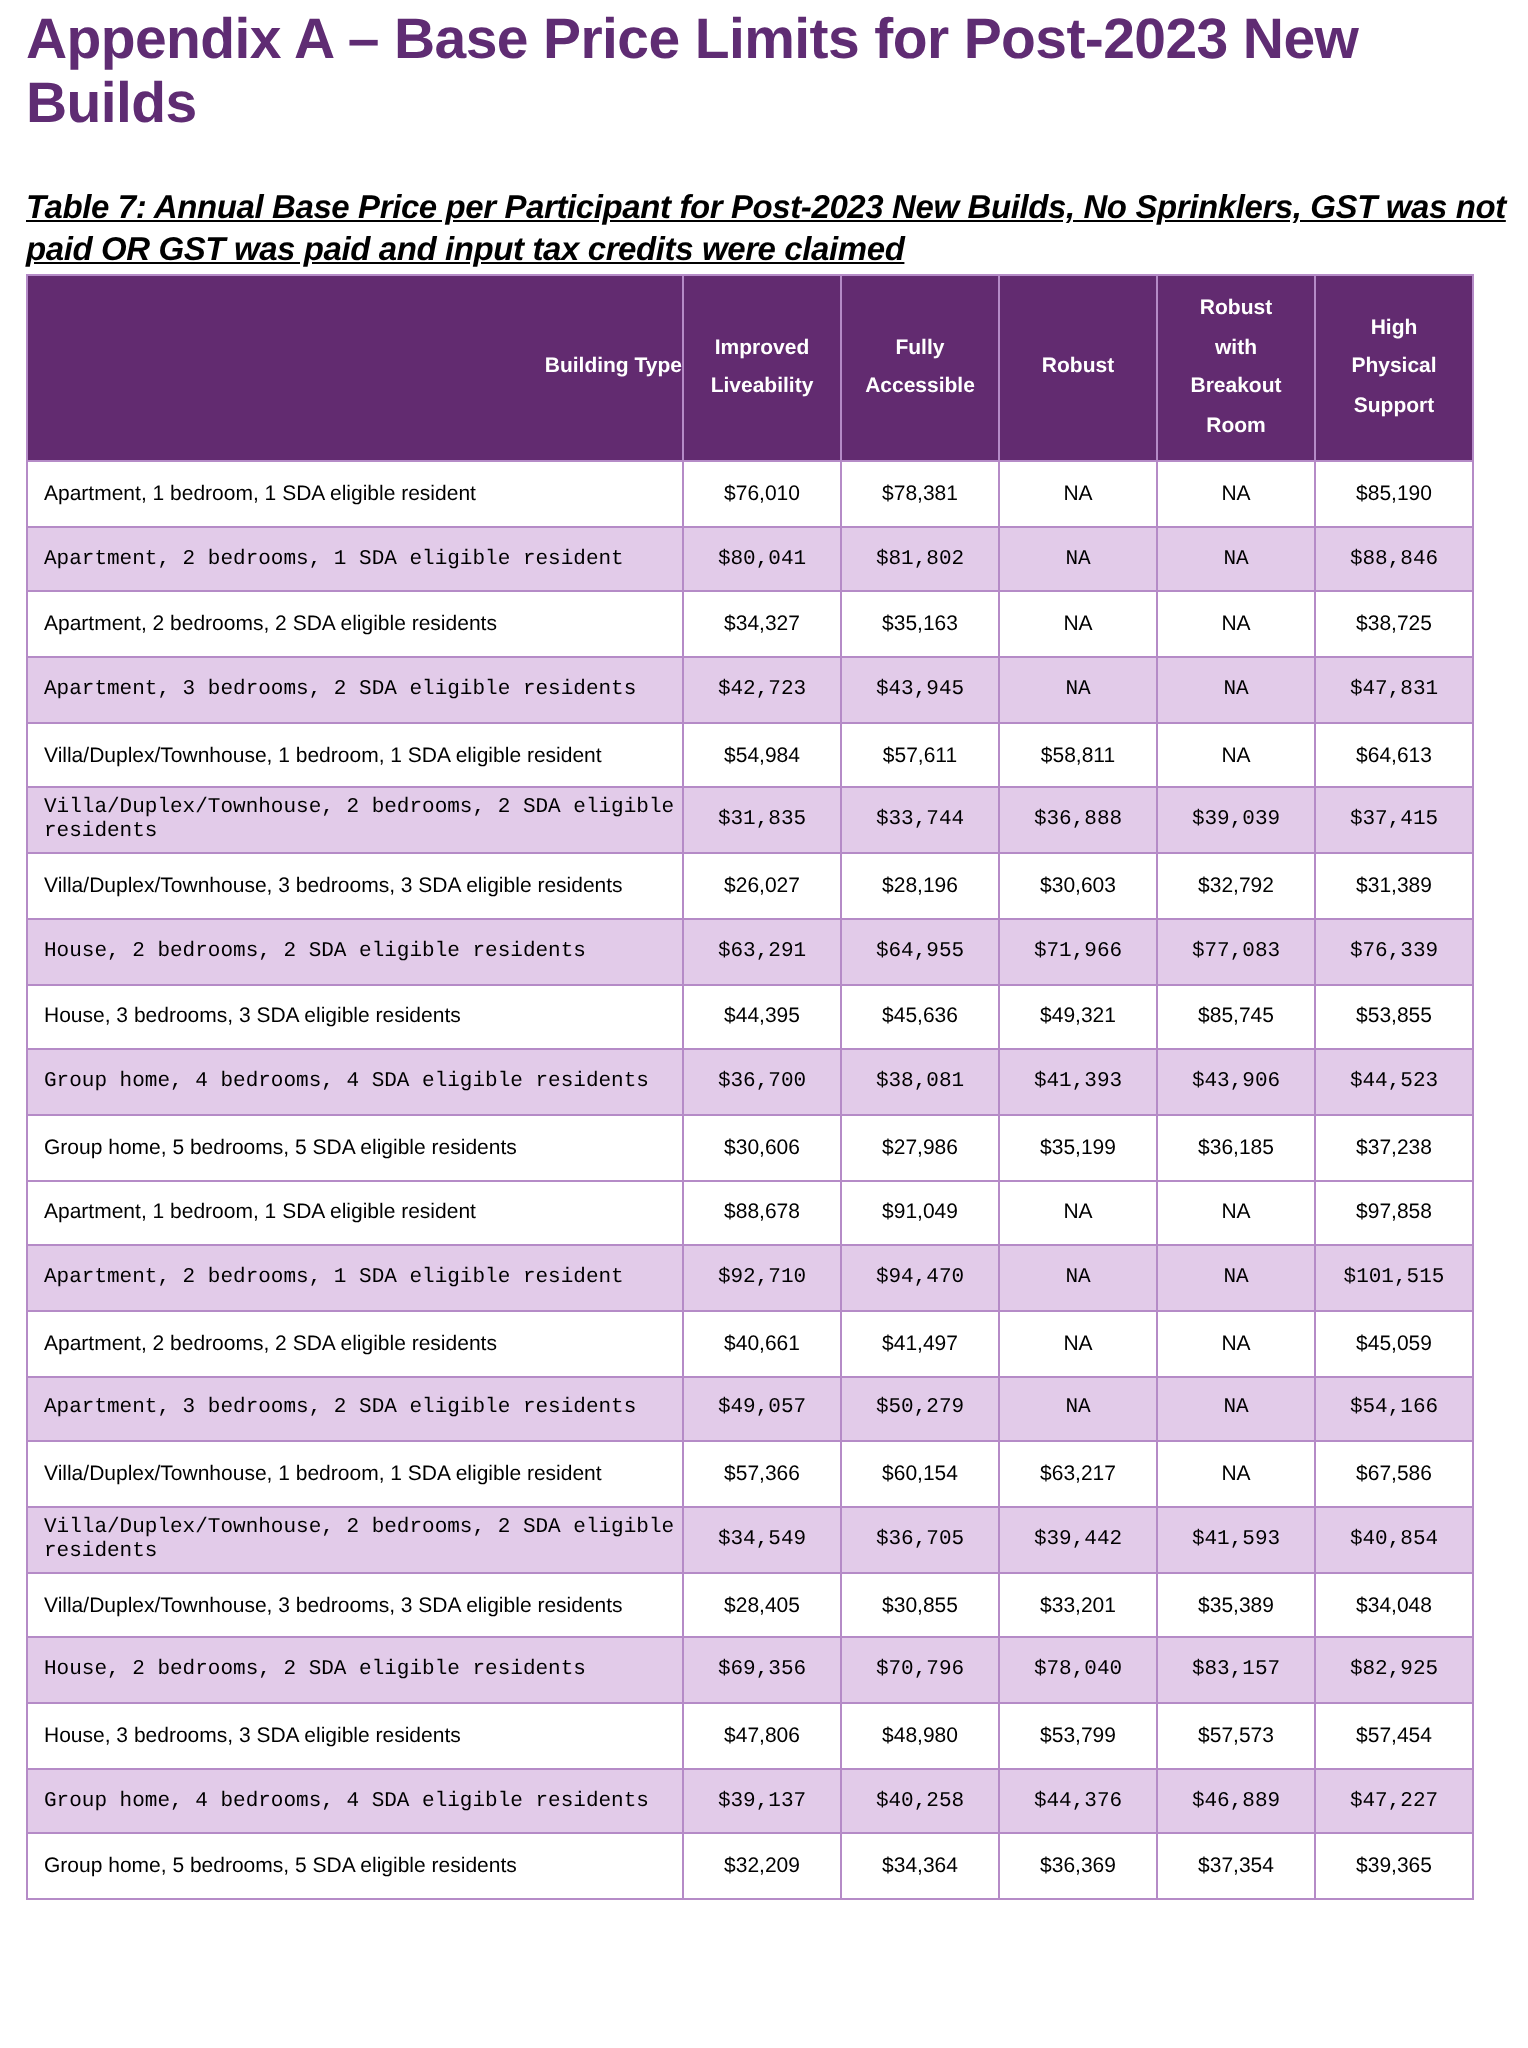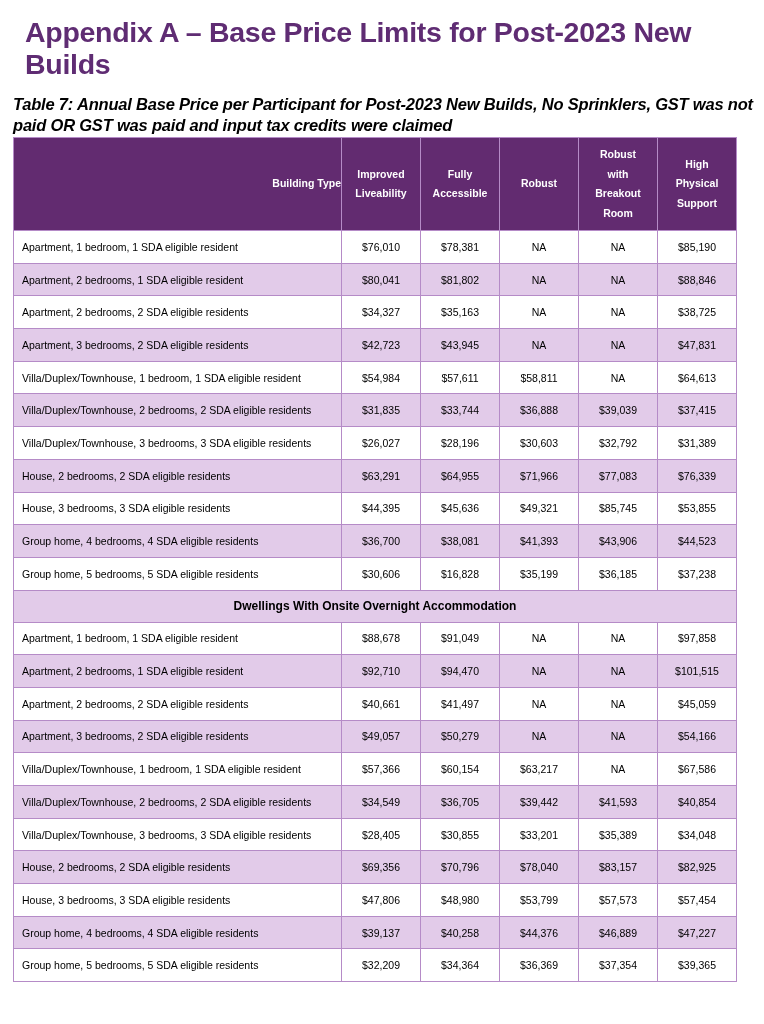--- a/index.html
+++ b/index.html
@@ -1,29 +1,29 @@
 <!DOCTYPE html>
 <html><head>
 <meta charset="utf-8">
 <style>
   html, body { margin: 0; padding: 0; background: #ffffff; }
   body { width: 764px; height: 1024px; overflow: hidden; position: relative; font-family: "Liberation Sans", sans-serif; }
-  .title { position: absolute; left: 13px; top: 4px; width: 740px; margin: 12px; color: #5f2c73; font-size: 28.5px; line-height: 32px; font-weight: bold; letter-spacing: -0.3px; }
-  .caption { position: absolute; left: 13px; top: 94px; width: 740px; margin: 0; color: #000; font-size: 16.5px; line-height: 21px; font-weight: bold; font-style: italic; letter-spacing: -0.2px; }
+  .title { position: absolute; left: 13px; top: 4px; width: 740px; margin: 0; color: #5f2c73; font-size: 28.5px; line-height: 32px; font-weight: bold; letter-spacing: -0.3px; }
+  .caption { position: absolute; left: 13px; top: 94px; width: 740px; margin: 0; color: #000; font-size: 16.5px; line-height: 21px; font-weight: bold; font-style: italic; letter-spacing: -0.2px; text-decoration: underline; }
   table { position: absolute; left: 13px; top: 137px; border-collapse: collapse; table-layout: fixed; width: 723px; }
   col.c0 { width: 328px; }
   col.cn { width: 79px; }
   th, td { border: 1px solid #b58bc7; font-size: 10.5px; padding: 0; }
   thead th { background: #622b70; color: #ffffff; font-weight: bold; height: 92px; line-height: 19.5px; text-align: center; vertical-align: middle; }
   thead th.first { text-align: right; padding-left: 8px; margin-top: 47px; }
   tr.section td { background: #e2cbe9; font-weight: bold; font-size: 12px; text-align: center; height: 31px; color: #000; }
   tbody tr.row td { height: 31.7px; color: #000; text-align: center; }
   tbody tr.row td.first { text-align: left; padding-left: 8px; margin-top: 28px; }
   tbody tr.row.odd td { background: #ffffff; }
-  tbody tr.row.even td { background: #e2cbe9; }
+  tbody tr.row.even td { background: #e2cbe9; font-family: Liberation Mono, monospace; }
 </style>
 </head>
 <body>
 
 <h1 class="title">Appendix A – Base Price Limits for Post-2023 New Builds</h1>
 <p class="caption">Table 7: Annual Base Price per Participant for Post-2023 New Builds, No Sprinklers, GST was not paid OR GST was paid and input tax credits were claimed</p>
 
 <table>
   <colgroup>
     <col class="c0">
@@ -120,27 +120,24 @@
         <td class="first">Group home, 4 bedrooms, 4 SDA eligible residents</td>
         <td>$36,700</td>
         <td>$38,081</td>
         <td>$41,393</td>
         <td>$43,906</td>
         <td>$44,523</td>
       </tr>
       <tr class="row odd">
         <td class="first">Group home, 5 bedrooms, 5 SDA eligible residents</td>
         <td>$30,606</td>
-        <td>$16,828</td>
+        <td>$27,986</td>
         <td>$35,199</td>
         <td>$36,185</td>
         <td>$37,238</td>
-      </tr>
-      <tr class="section">
-        <td colspan="6">Dwellings With Onsite Overnight Accommodation</td>
       </tr>
       <tr class="row odd">
         <td class="first">Apartment, 1 bedroom, 1 SDA eligible resident</td>
         <td>$88,678</td>
         <td>$91,049</td>
         <td>NA</td>
         <td>NA</td>
         <td>$97,858</td>
       </tr>
       <tr class="row even">

